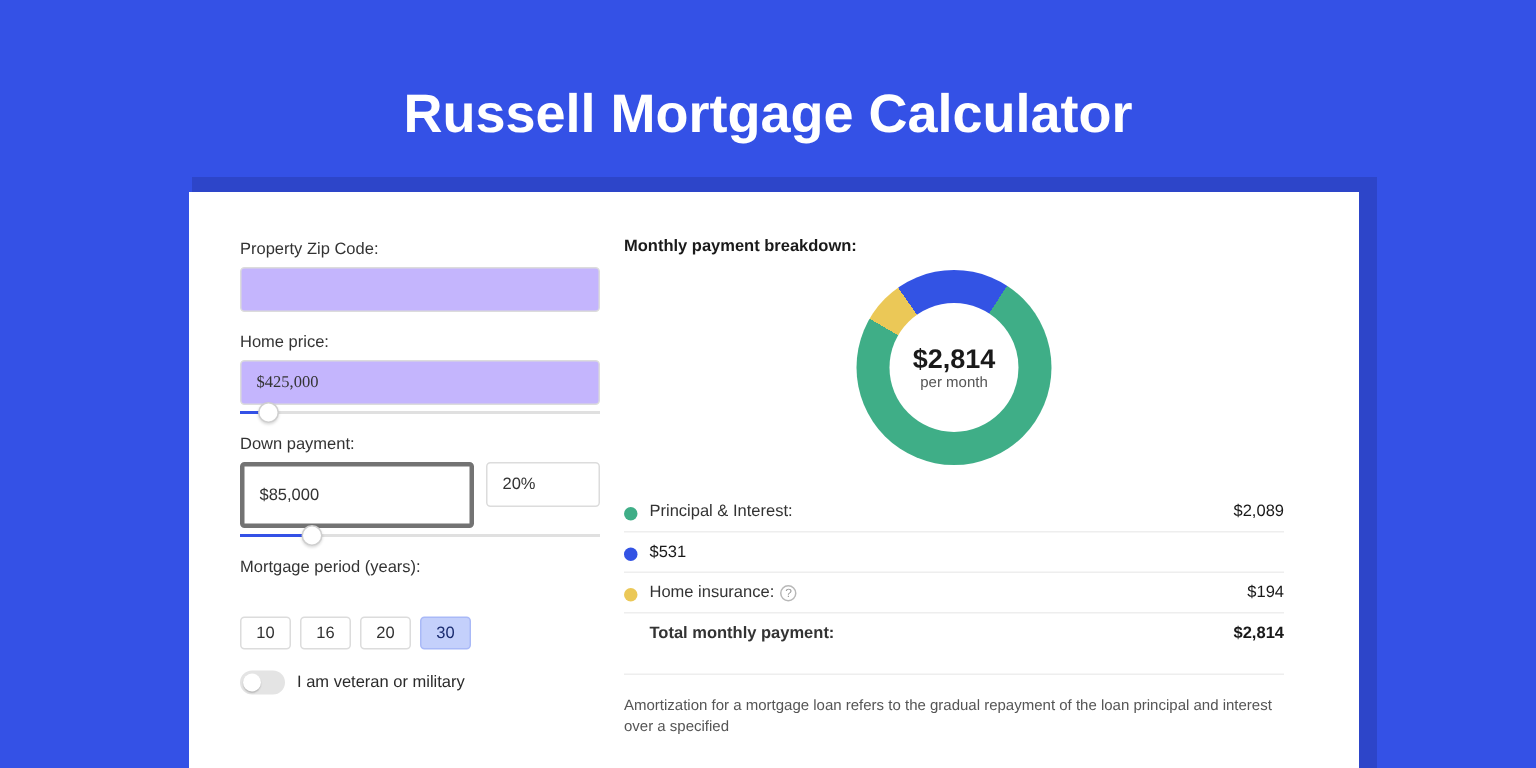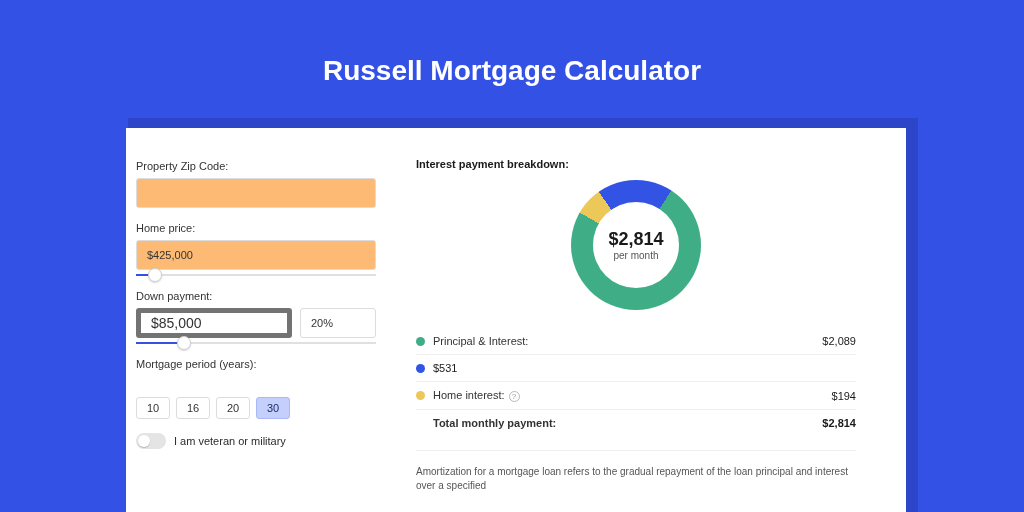--- a/index.html
+++ b/index.html
@@ -1,47 +1,47 @@
 <!DOCTYPE html>
 <html><head>
 <meta charset="utf-8">
 <style>
   * { box-sizing: border-box; margin: 0; padding: 0; }
   html, body { width: 1024px; height: 512px; overflow: hidden; font-family: Arial, Helvetica, sans-serif; }
   .page-bg { width: 1024px; height: 512px; background: #3451e6; position: relative; }
-  .page-title { color: #ffffff; font-size: 28px; font-weight: 700; text-align: center; padding-top: 55px; }
+  .page-title { color: #ffffff; font-size: 36px; font-weight: 700; text-align: center; padding-top: 55px; }
   .shadow-card { position: absolute; top: 118px; left: 128px; width: 790px; height: 394px; background: #2d45c9; }
   .card { position: absolute; top: 128px; left: 126px; width: 780px; height: 384px; background: #ffffff; }
-  .form-col { position: absolute; top: 0; left: 0; width: 280px; padding: 32px 0 0 10px; font-size: 11px; color: #2b2b2b; }
+  .form-col { position: absolute; top: 0; left: 0; width: 280px; padding: 32px 0 0 34px; font-size: 11px; color: #2b2b2b; }
   .form-label { font-size: 11px; color: #333333; margin-bottom: 6px; display: block; }
-  .text-input { width: 240px; height: 30px; border: 1px solid #dcdcdc; border-radius: 3px; padding: 0 10px; font-size: 11px; color: #333333; background: #fdba74; }
+  .text-input { width: 240px; height: 30px; border: 1px solid #dcdcdc; border-radius: 3px; padding: 0 10px; font-size: 11px; color: #333333; background: #c4b5fd; font-family: Liberation Serif, serif; }
   .row { margin-bottom: 14px; }
   .slider-track { position: relative; width: 240px; height: 2px; background: #e0e0e0; margin-top: 4px; }
   .slider-fill { position: absolute; height: 2px; background: #3451e6; top: 0; left: 0; }
   .slider-thumb { position: absolute; width: 14px; height: 14px; background: #ffffff; border: 1px solid #cfcfcf; border-radius: 50%; top: -6px; transform: translateX(-50%); box-shadow: 0 1px 2px rgba(0,0,0,0.15); }
   .dp-row { display: flex; gap: 8px; }
-  .dp-amount { width: 156px; height: 30px; border: 5px solid #737373; border-radius: 3px; padding: 0 10px; font-size: 14px; color: #333333; background: #ffffff; }
+  .dp-amount { width: 156px; height: 44px; border: 3px solid #737373; border-radius: 3px; padding: 0 10px; font-size: 11px; color: #333333; background: #ffffff; }
   .dp-pct { width: 76px; height: 30px; border: 1px solid #dcdcdc; border-radius: 3px; padding: 0 10px; font-size: 11px; color: #333333; background: #ffffff; }
   .period-row { display: flex; gap: 6px; }
   .period-btn { width: 34px; height: 22px; border: 1px solid #dcdcdc; border-radius: 3px; background: #ffffff; font-size: 11px; color: #333333; display: flex; align-items: center; justify-content: center; cursor: pointer; margin-top: 21px; }
   .period-btn.active { background: #c4d0fb; border-color: #a9b9f7; color: #1b2c70; }
   .switch-row { display: flex; align-items: center; gap: 8px; margin-top: 6px; }
   .switch { width: 30px; height: 16px; border-radius: 8px; background: #e4e4e4; position: relative; cursor: pointer; }
   .switch-knob { position: absolute; width: 12px; height: 12px; background: #ffffff; border-radius: 50%; top: 2px; left: 2px; box-shadow: 0 1px 1px rgba(0,0,0,0.2); }
   .breakdown-col { position: absolute; top: 0; left: 290px; width: 464px; padding: 30px 24px 0 0; font-size: 11px; color: #2b2b2b; }
   .section-title { font-size: 11px; font-weight: 700; color: #1a1a1a; margin-bottom: 10px; }
   .donut-wrap { width: 100%; display: flex; justify-content: center; margin: 4px 0 18px 0; }
   .donut { position: relative; width: 130px; height: 130px; }
   
   .ring { position: absolute; inset: 0; border-radius: 50%; background: conic-gradient(from -60deg, #ebc857 0 25deg, #3353e4 25deg 93deg, #3fae87 93deg 360deg); }
   .ring-hole { position: absolute; inset: 22px; border-radius: 50%; background: #ffffff; display: flex; flex-direction: column; align-items: center; justify-content: center; }
   .center-amount { font-size: 18px; font-weight: 700; color: #1a1a1a; }
   .center-sub { font-size: 10px; color: #555555; text-align: center; }
   .legend { margin-top: 4px; }
-  .legend-row { display: flex; align-items: center; padding: 7px 0; border-bottom: 1px solid #eeeeee; }
+  .legend-row { display: flex; align-items: flex-end; padding: 7px 0; border-bottom: 1px solid #eeeeee; }
   .legend-row:last-child { border-bottom: none; }
   .legend-dot { width: 9px; height: 9px; border-radius: 50%; margin-right: 8px; }
   .legend-label { flex: 1; font-size: 11px; color: #333333; }
   .legend-value { font-size: 11px; color: #1a1a1a; }
   .legend-total .legend-label, .legend-total .legend-value { font-weight: 700; }
   .info-icon { display: inline-flex; width: 11px; height: 11px; border: 1px solid #b8b8b8; border-radius: 50%; color: #9c9c9c; font-size: 8px; align-items: center; justify-content: center; margin-left: 4px; }
   .amort-card { margin-top: 14px; border-top: 1px solid #eeeeee; padding-top: 14px; }
   .amort-title { font-size: 11px; font-weight: 700; color: #1a1a1a; margin-bottom: 8px; }
   .amort-text { font-size: 10px; color: #555555; line-height: 1.4; }
 </style>
@@ -96,21 +96,21 @@
       <div class="switch-row">
         <div class="switch">
           <div class="switch-knob"></div>
         </div>
         <span>I am veteran or military</span>
       </div>
 
     </div>
 
     <div class="breakdown-col">
-      <div class="section-title">Interest payment breakdown:</div>
+      <div class="section-title">Monthly payment breakdown:</div>
 
       <div class="donut-wrap">
         <div class="donut">
           <div class="ring"></div>
           <div class="ring-hole">
             <div class="center-amount">$2,814</div>
             <div class="center-sub">per month</div>
           </div>
         </div>
       </div>
@@ -121,21 +121,21 @@
           <span class="legend-label">Principal &amp; Interest:</span>
           <span class="legend-value">$2,089</span>
         </div>
         <div class="legend-row">
           <span class="legend-dot" style="background:#3353e4"></span>
           <span class="legend-value">$531</span>
         </div>
         <div class="legend-row">
           <span class="legend-dot" style="background:#ebc857"></span>
           <span class="legend-label">
-            <span>Home interest:</span><span class="info-icon">?</span>
+            <span>Home insurance:</span><span class="info-icon">?</span>
           </span>
           <span class="legend-value">$194</span>
         </div>
         <div class="legend-row legend-total">
           <span style="width:9px;height:9px;margin-right:8px"></span>
           <span class="legend-label">Total monthly payment:</span>
           <span class="legend-value">$2,814</span>
         </div>
       </div>
 

